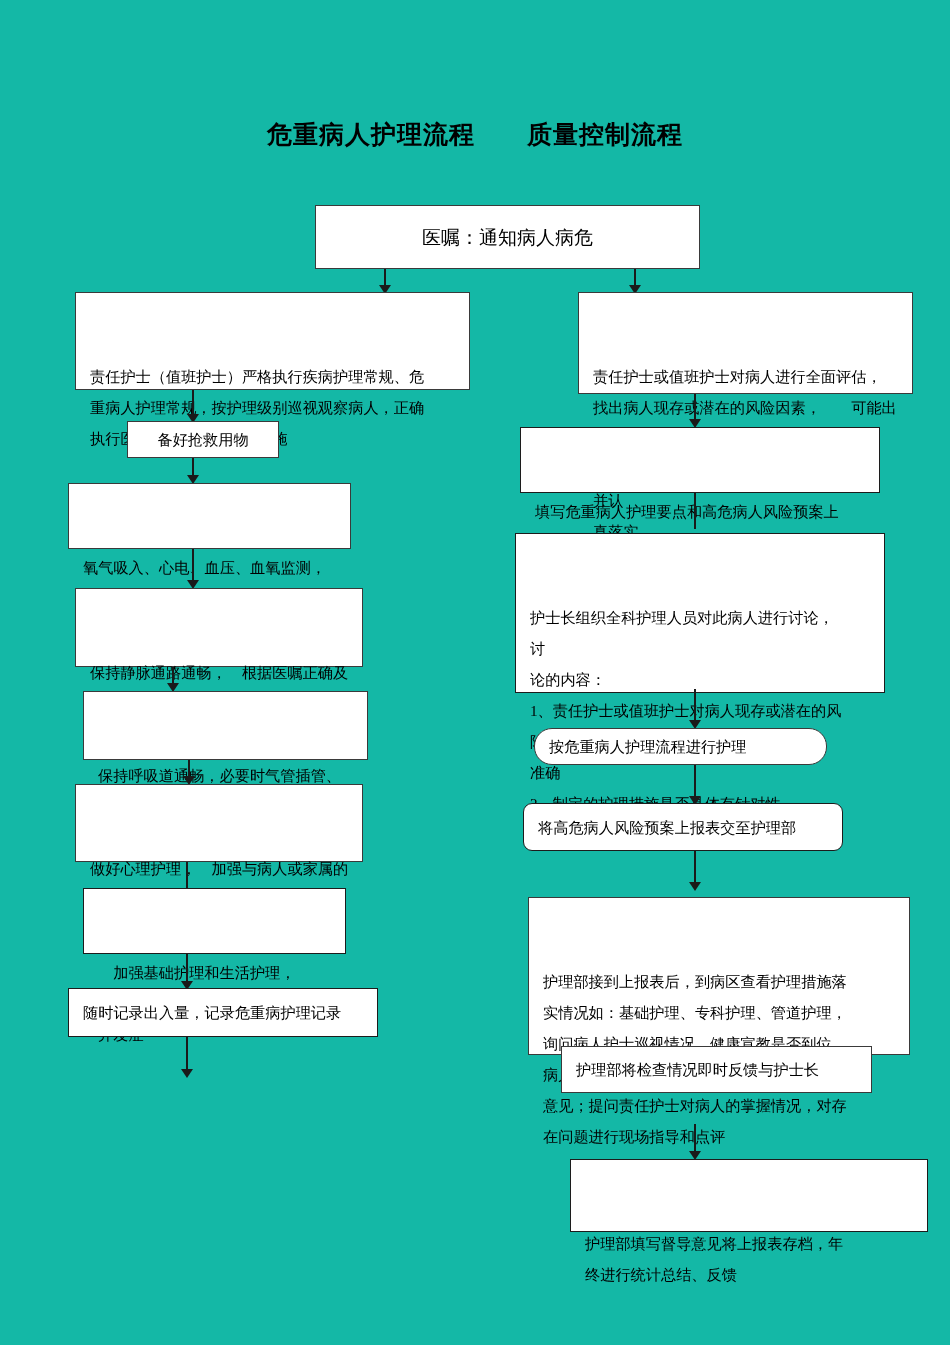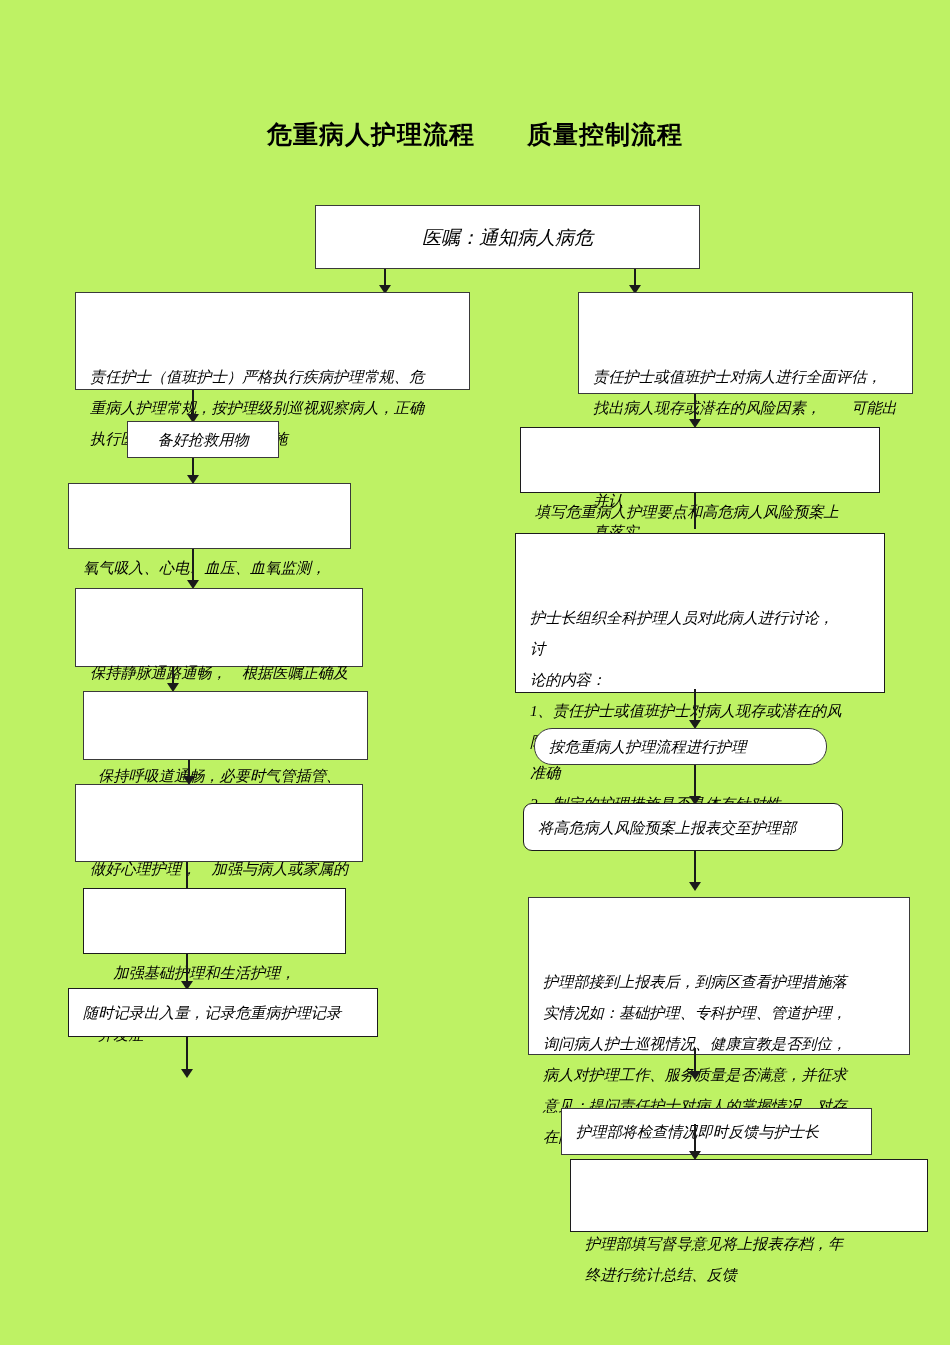--- a/index.html
+++ b/index.html
@@ -8,21 +8,21 @@
     background: #ffffff;
   }
   body {
     font-family: "Liberation Serif", "DejaVu Serif", serif;
     color: #000000;
   }
   #canvas {
     position: relative;
     width: 950px;
     height: 1345px;
-    background: #bef264;
+    background: #14b8a6;
     overflow: hidden;
   }
   .title {
     position: absolute;
     left: 0;
     top: 118px;
     width: 950px;
     text-align: center;
     font-size: 25px;
     font-weight: bold;
@@ -44,21 +44,21 @@
   .box.center {
     text-align: center;
     padding-left: 10px;
   }
   .box.vcenter {
     display: flex;
     align-items: center;
   }
   .box.vcenter.center { justify-content: center; }
   .box.big { font-size: 19px; }
-  .box .txt { display: block; width: 100%; white-space: pre-wrap; font-style: italic; }
+  .box .txt { display: block; width: 100%; white-space: pre-wrap; }
 
   
   .vline {
     position: absolute;
     width: 2px;
     background: #1a1a1a;
   }
   .arrowhead {
     position: absolute;
     width: 0;
@@ -197,21 +197,21 @@
 实情况如：基础护理、专科护理、管道护理，
 询问病人护士巡视情况、健康宣教是否到位，
 病人对护理工作、服务质量是否满意，并征求
 意见；提问责任护士对病人的掌握情况，对存
 在问题进行现场指导和点评</span>
   </div>
 
   <div class="vline" style="left:694px; top:1048px; height:24px;"></div>
   <div class="arrowhead" style="left:689px; top:1071px;"></div>
 
-  <div class="box vcenter" style="left:561px; top:1108px; width:311px; height:47px;">
+  <div class="box vcenter" style="left:561px; top:1046px; width:311px; height:47px;">
     <span class="txt">护理部将检查情况即时反馈与护士长</span>
   </div>
 
   <div class="vline" style="left:694px; top:1124px; height:28px;"></div>
   <div class="arrowhead" style="left:689px; top:1151px;"></div>
 
   <div class="box thick" style="left:570px; top:1159px; width:358px; height:73px;">
     <span class="txt">护理部填写督导意见将上报表存档，年
 终进行统计总结、反馈</span>
   </div>

